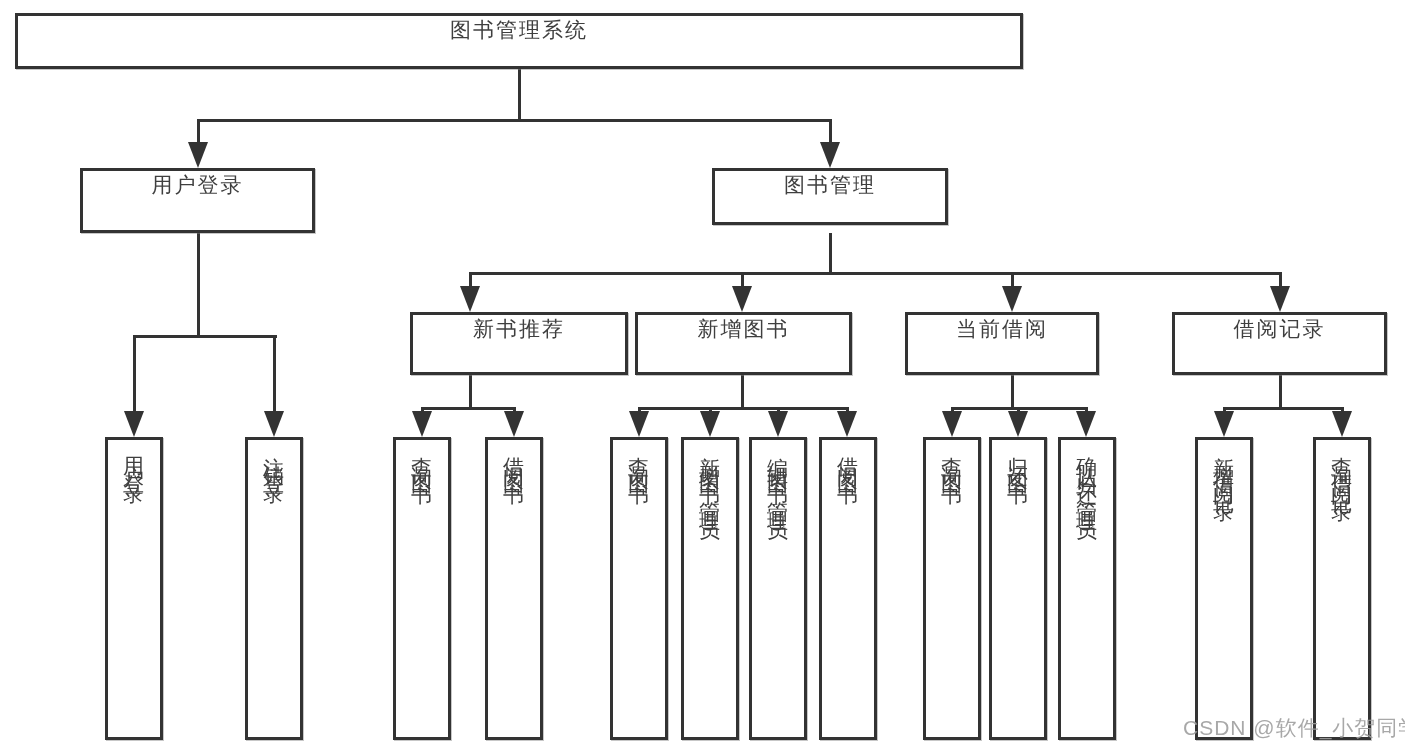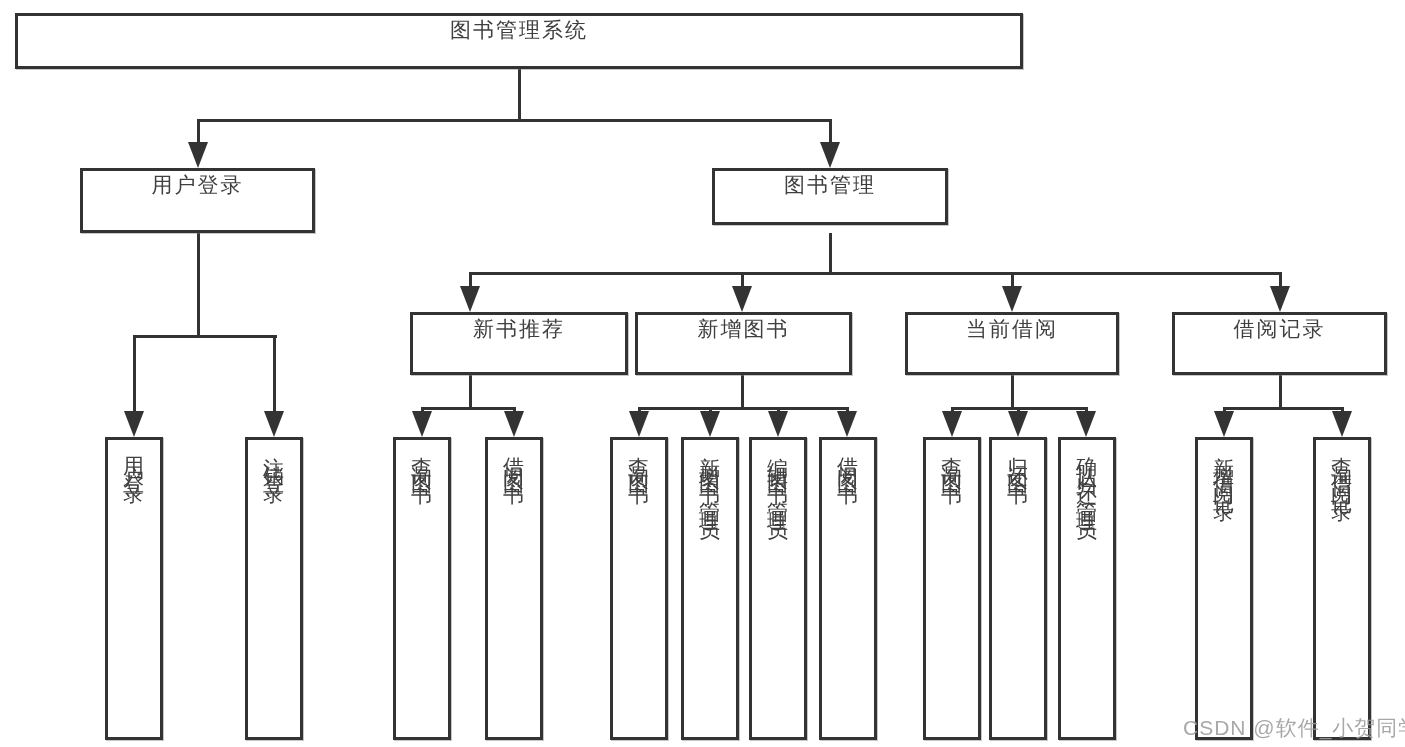--- a/index.html
+++ b/index.html
@@ -94,21 +94,21 @@
   <div class="arrowhead" style="left:1002px;top:286px;"></div>
   <div class="line" style="left:1279px;top:272px;width:3px;height:20px;"></div>
   <div class="arrowhead" style="left:1270px;top:286px;"></div>
 
   <div class="box" style="left:362px;top:312px;width:218px;height:63px;margin-left:48px;">
     <span class="hlabel">新书推荐</span>
   </div>
   <div class="box" style="left:635px;top:312px;width:217px;height:63px;">
     <span class="hlabel">新增图书</span>
   </div>
-  <div class="box" style="left:905px;top:312px;width:214px;height:63px;">
+  <div class="box" style="left:905px;top:312px;width:194px;height:63px;">
     <span class="hlabel">当前借阅</span>
   </div>
   <div class="box" style="left:1172px;top:312px;width:215px;height:63px;">
     <span class="hlabel">借阅记录</span>
   </div>
 
   <div class="line" style="left:469px;top:375px;width:3px;height:35px;"></div>
   <div class="line" style="left:421px;top:407px;width:95px;height:3px;"></div>
   <div class="line" style="left:421px;top:407px;width:3px;height:8px;"></div>
   <div class="arrowhead" style="left:412px;top:411px;"></div>

